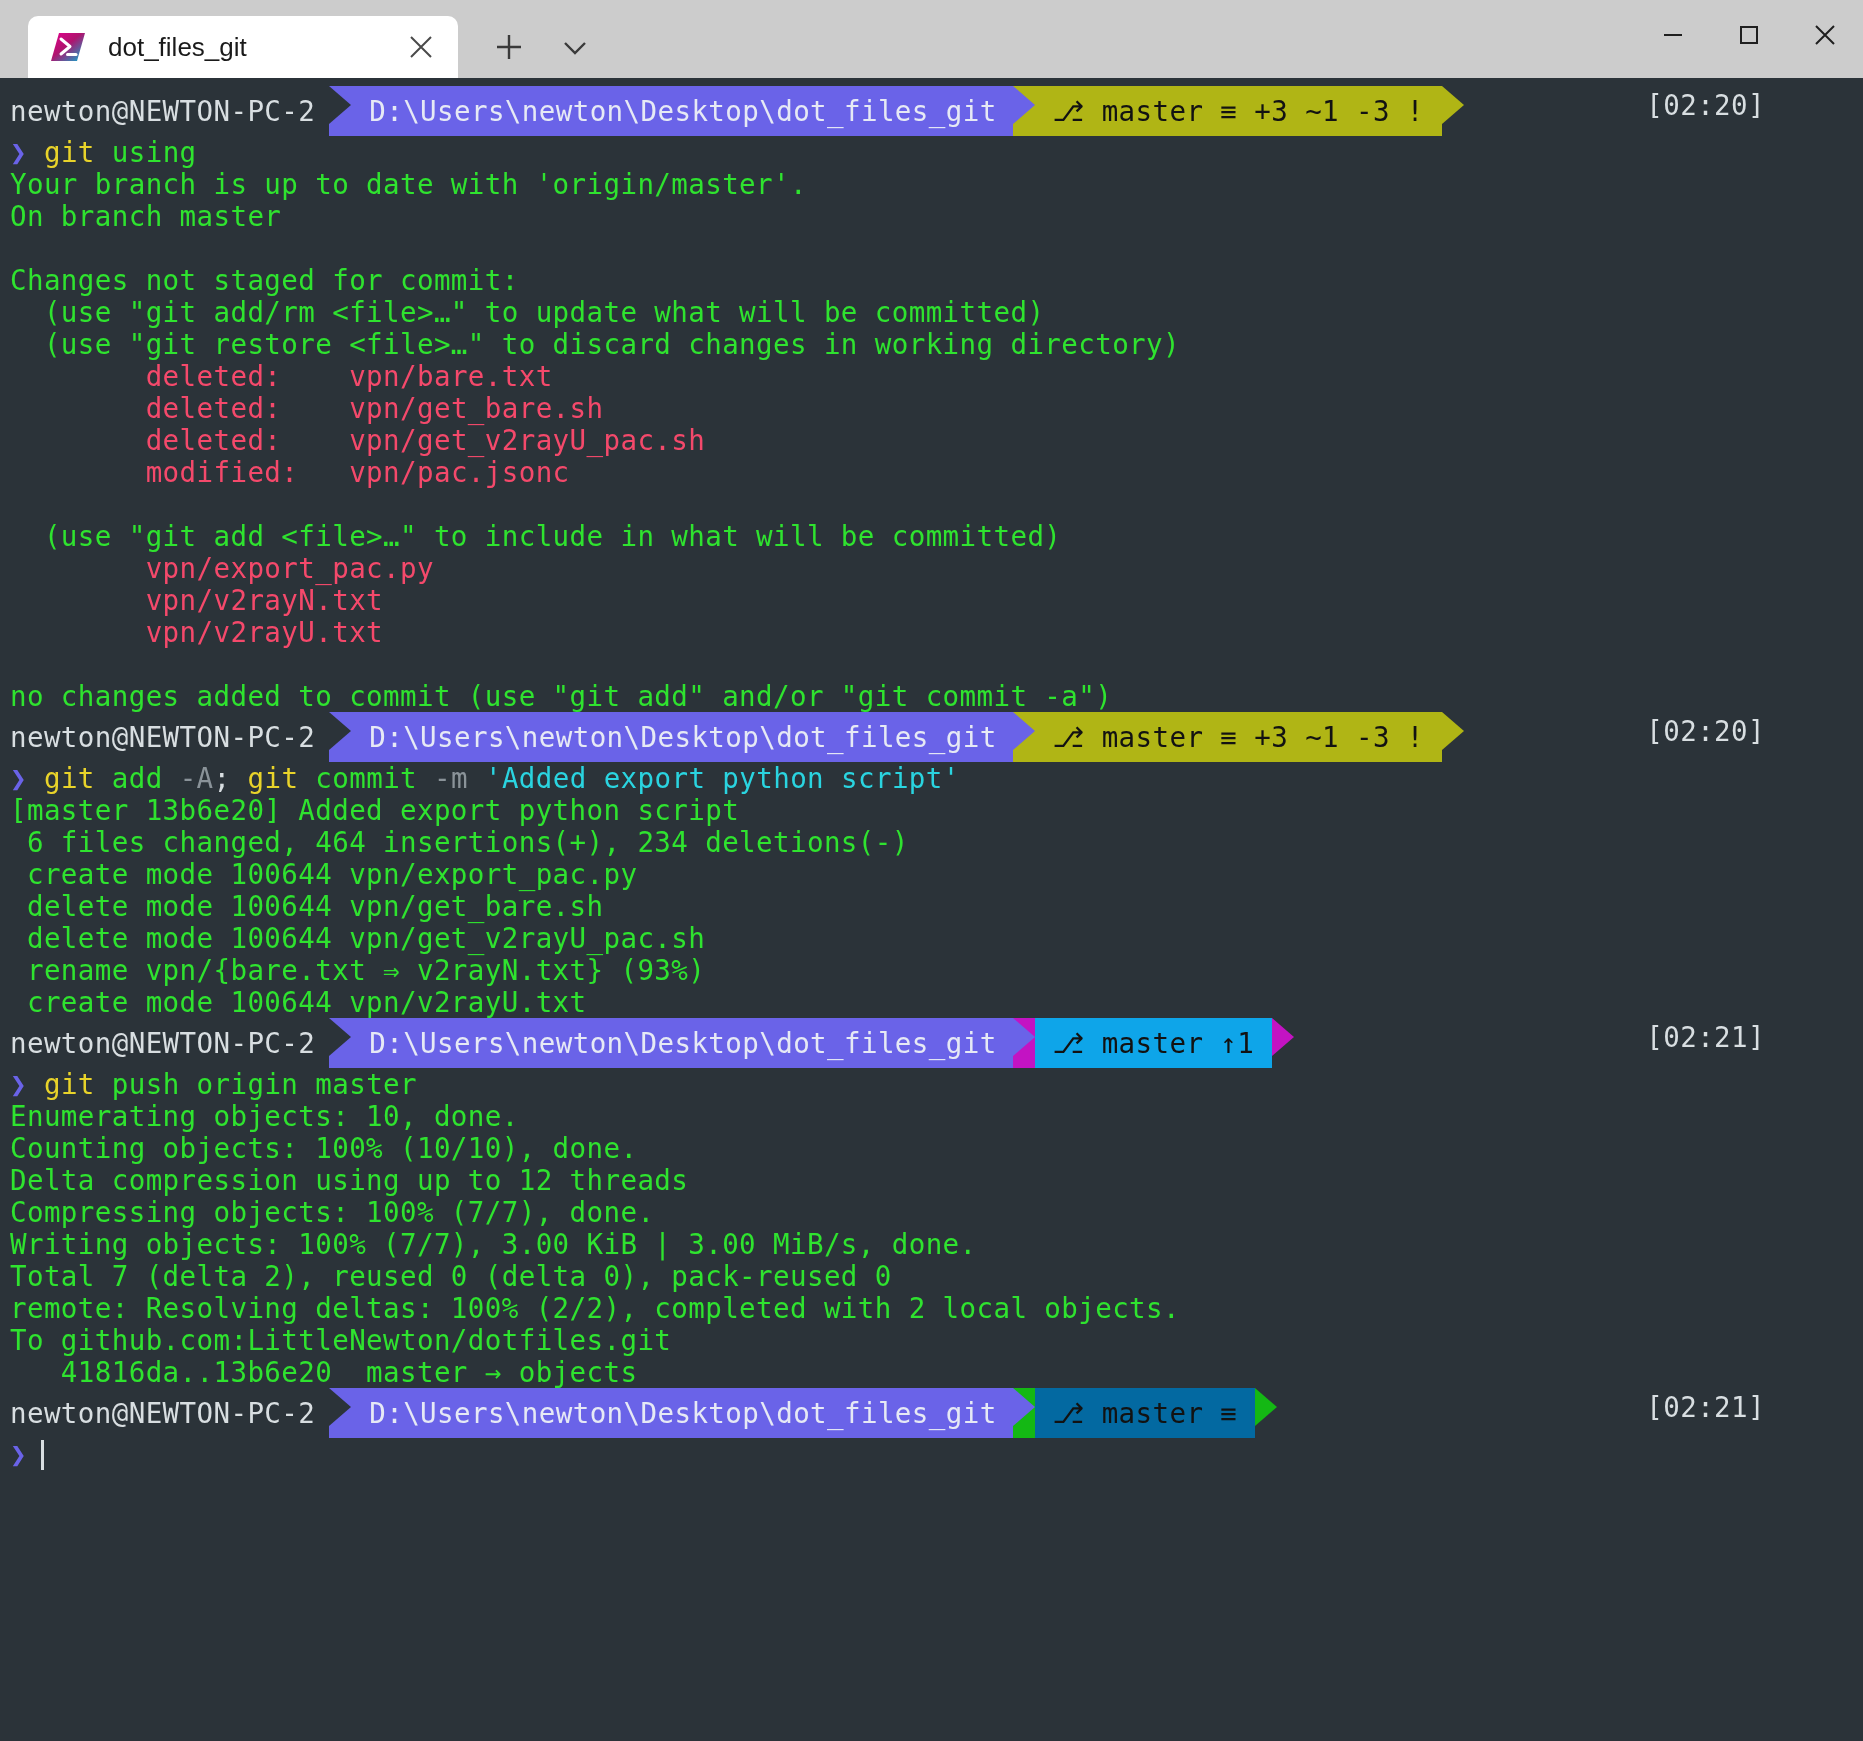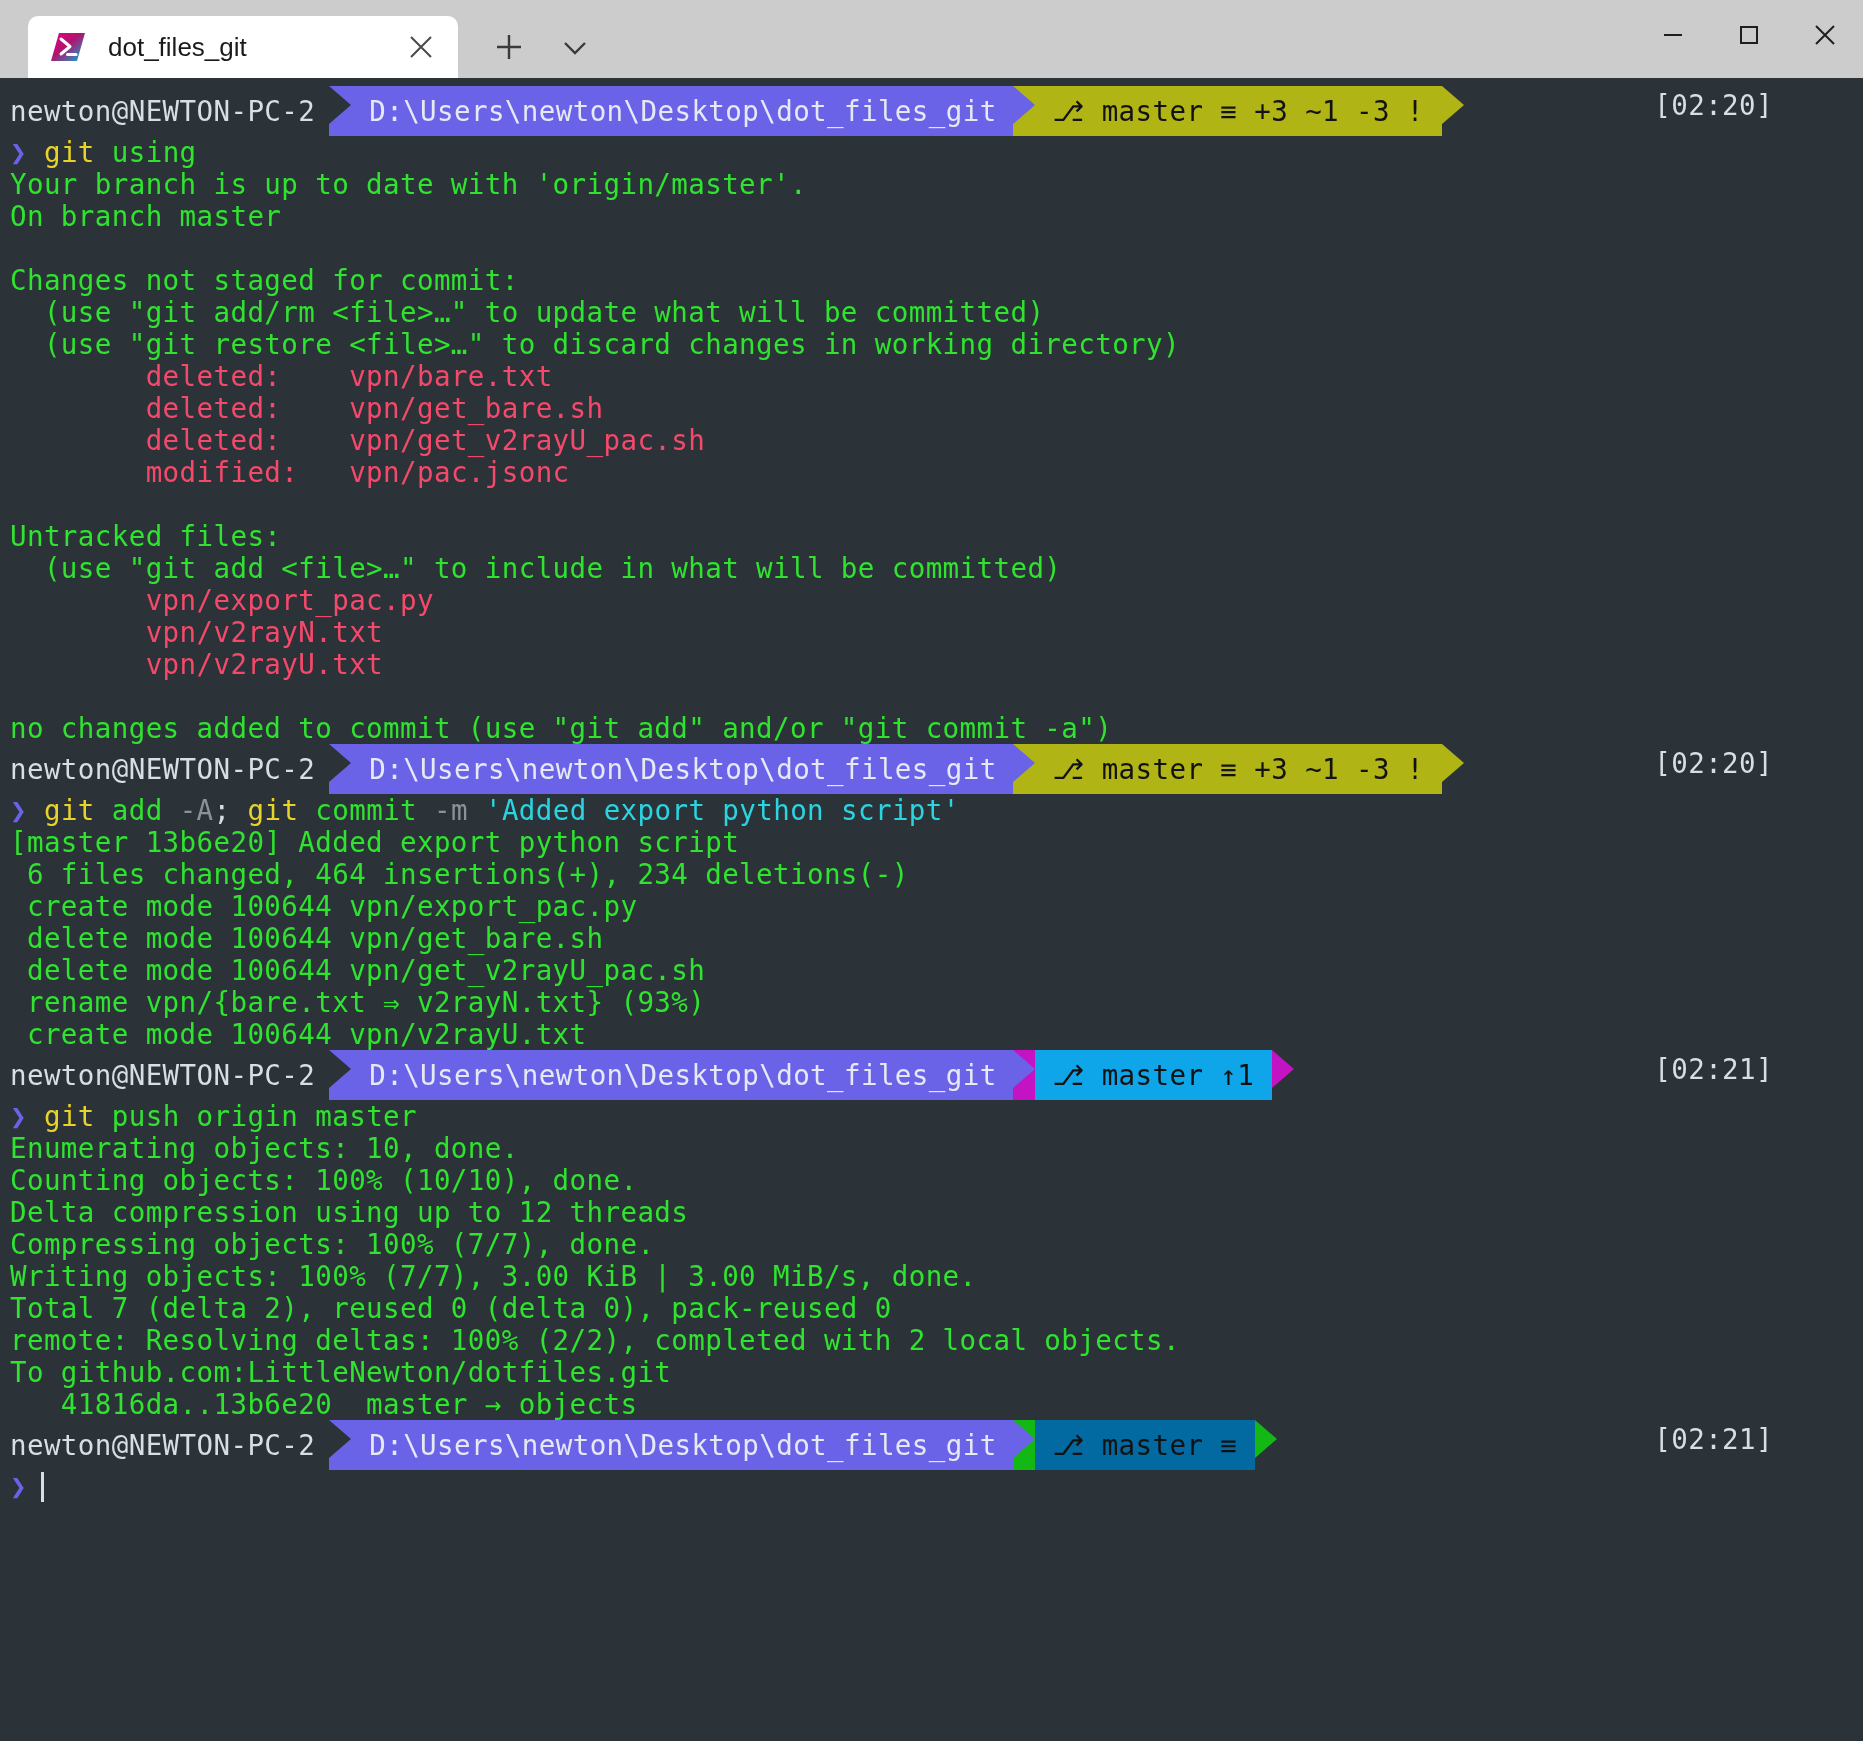--- a/index.html
+++ b/index.html
@@ -198,21 +198,21 @@
   .a-path-green::before { border-left: 22px solid #6a63e8; }
   .a-path-green { background: #14b814; }
 
   .a-end-yellow::before { border-left: 22px solid #b0b515; }
   .a-end-magenta::before { border-left: 22px solid #c313c3; }
   .a-end-green::before { border-left: 22px solid #14b814; }
   .a-end { background: #2b3339; }
 
   .clock {
     position: absolute;
-    right: 0;
+    right: 8px;
     top: 0;
     height: 38px;
     line-height: 38px;
     color: #d8dee1;
     font-size: 27.5px;
     padding-right: 90px;
     white-space: pre;
     letter-spacing: 0.4px;
   }
 
@@ -308,21 +308,20 @@
     <div class="line grn">Changes not staged for commit:</div>
     <div class="line grn">  (use "git add/rm &lt;file&gt;…" to update what will be committed)</div>
     <div class="line grn">  (use "git restore &lt;file&gt;…" to discard changes in working directory)</div>
 
     <div class="line"><span class="red">        </span><span class="red">deleted:</span><span class="red">    </span><span class="red">vpn/bare.txt</span></div>
     <div class="line"><span class="red">        </span><span class="red">deleted:</span><span class="red">    </span><span class="red">vpn/get_bare.sh</span></div>
     <div class="line"><span class="red">        </span><span class="red">deleted:</span><span class="red">    </span><span class="red">vpn/get_v2rayU_pac.sh</span></div>
     <div class="line"><span class="red">        </span><span class="red">modified:</span><span class="red">   </span><span class="red">vpn/pac.jsonc</span></div>
 
     <div class="line blank"></div>
-    <div class="line grn">Untracked files:</div>
     <div class="line grn">  (use "git add &lt;file&gt;…" to include in what will be committed)</div>
     <div class="line"><span class="red">        </span><span class="red">vpn/export_pac.py</span></div>
     <div class="line"><span class="red">        </span><span class="red">vpn/v2rayN.txt</span></div>
     <div class="line"><span class="red">        </span><span class="red">vpn/v2rayU.txt</span></div>
 
     <div class="line blank"></div>
     <div class="line grn">no changes added to commit (use "git add" and/or "git commit -a")</div>
 
     <div class="promptrow">
       <div class="seg seg-user">newton@NEWTON-PC-2</div>

